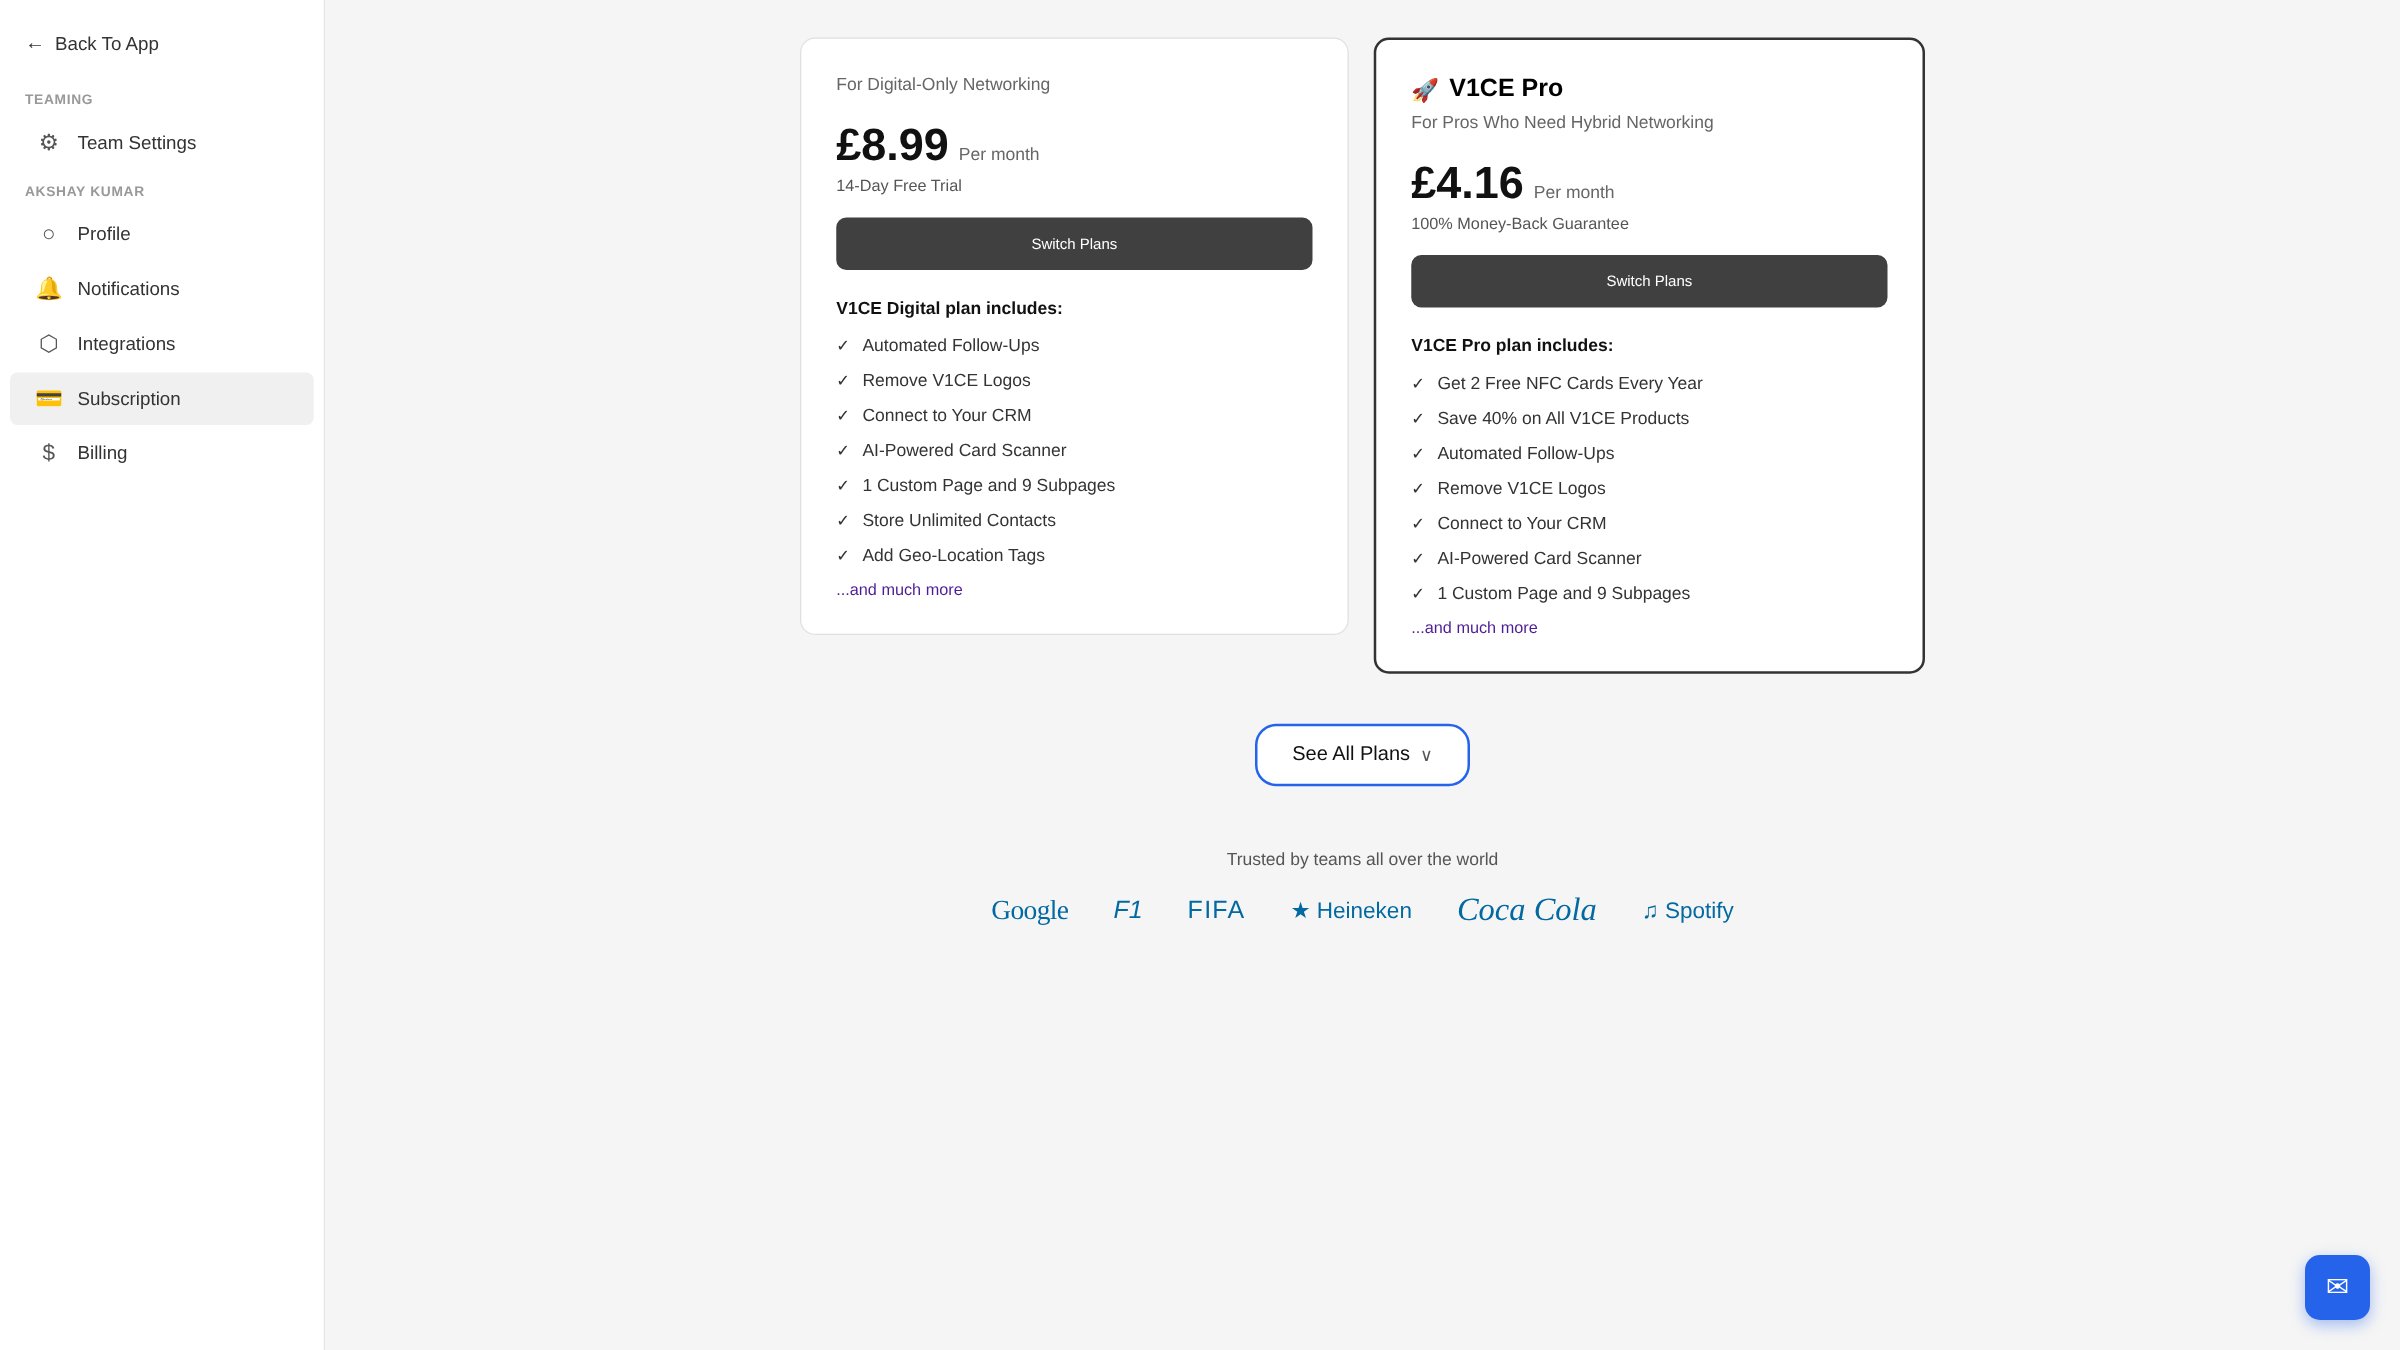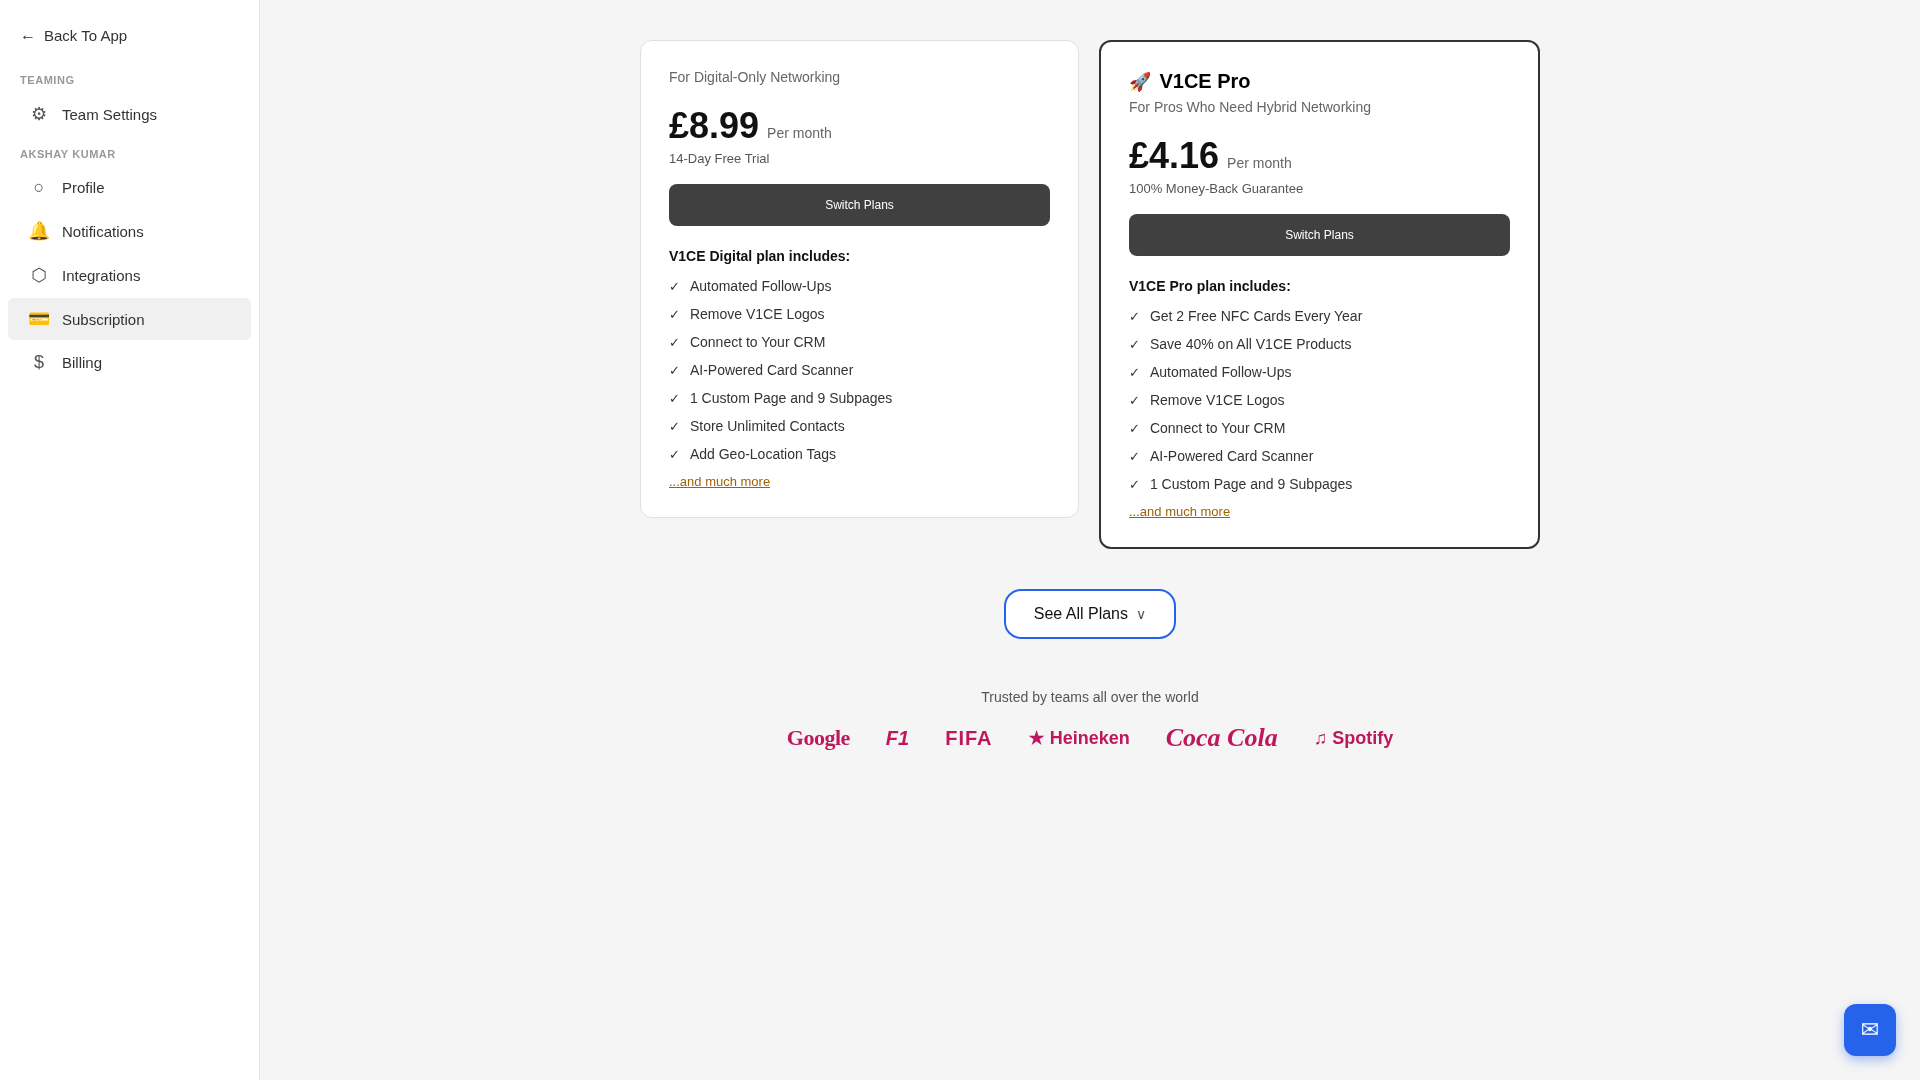--- a/index.html
+++ b/index.html
@@ -64,21 +64,20 @@
       margin: 0 auto;
       align-items: flex-start;
     }
 
     .plan-card {
       background: #fff;
       border-radius: 12px;
       border: 1px solid #e0e0e0;
       padding: 28px;
       flex: 1;
-      margin-top: 10px;
     }
     .plan-card.highlighted {
       border: 2px solid #333;
       background: #fff;
     }
 
     .plan-subtitle {
       font-size: 14px;
       color: #666;
       margin-bottom: 20px;
@@ -143,23 +142,22 @@
     }
     .plan-feature .check {
       color: #333;
       font-size: 13px;
       flex-shrink: 0;
       margin-top: 1px;
     }
 
     .plan-more {
       font-size: 13px;
-      color: #a16207;
+      color: #4c1d95;
       margin-top: 10px;
-      text-decoration: underline;
     }
 
     
     .see-all-plans-wrapper {
       display: flex;
       justify-content: center;
       margin: 40px auto 50px;
     }
     .btn-see-all {
       display: flex;
@@ -188,22 +186,22 @@
     }
     .trusted-logos {
       display: flex;
       justify-content: center;
       align-items: center;
       gap: 36px;
       flex-wrap: wrap;
     }
     .trusted-logo {
       font-size: 20px;
-      font-weight: 700;
-      color: #be185d;
+      font-weight: 400;
+      color: #0369a1;
       font-style: normal;
     }
     .trusted-logo.google { font-family: serif; font-size: 22px; letter-spacing: -0.5px; }
     .trusted-logo.f1 { font-style: italic; }
     .trusted-logo.fifa { letter-spacing: 1px; }
     .trusted-logo.heineken { font-size: 18px; }
     .trusted-logo.cocacola { font-style: italic; font-size: 26px; font-family: serif; }
     .trusted-logo.spotify { font-size: 18px; }
 
     

